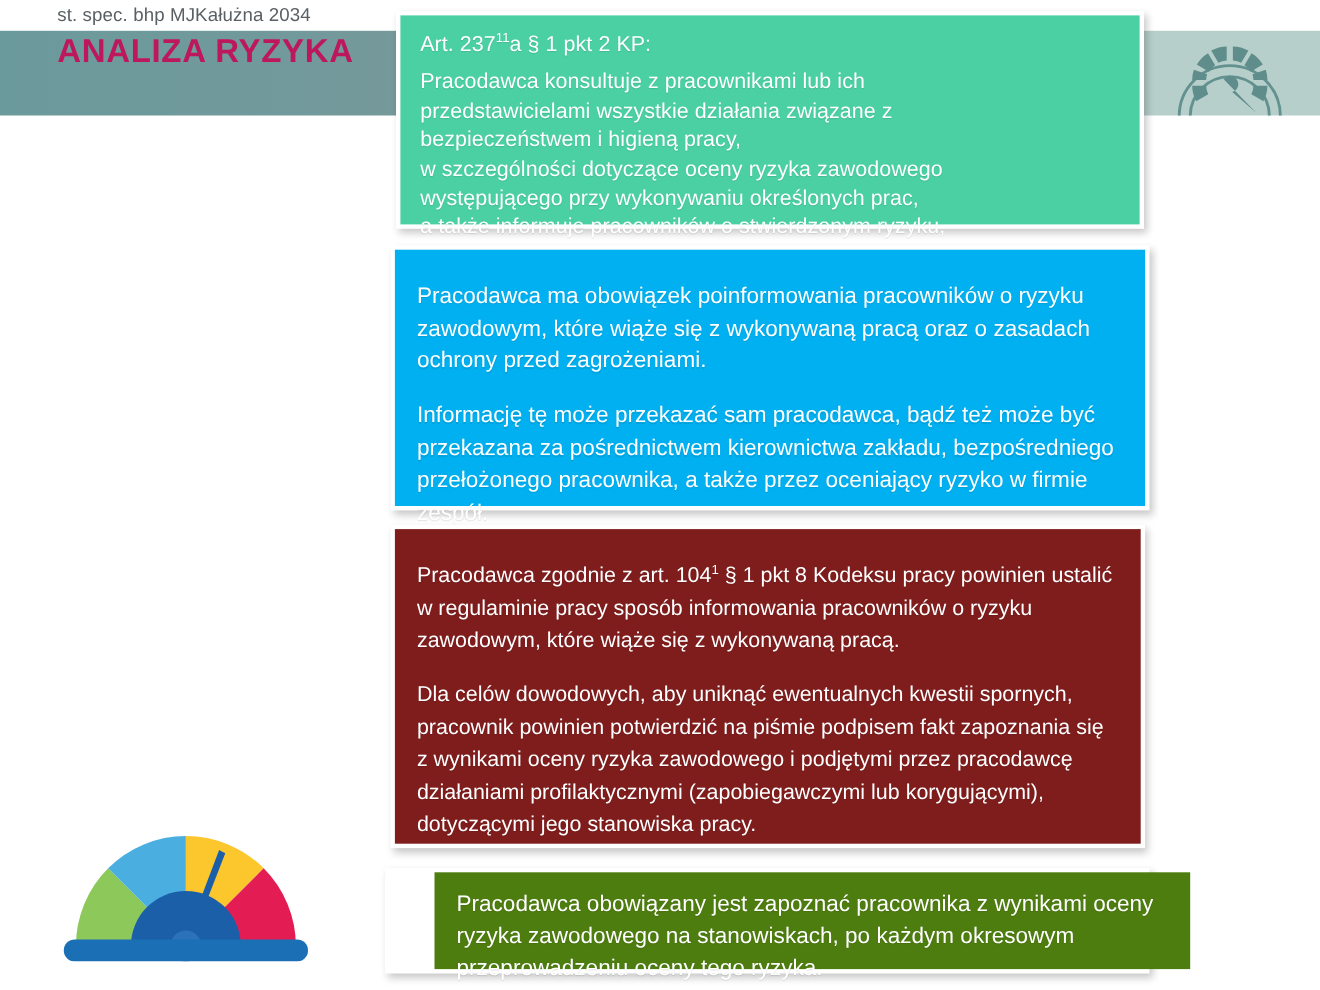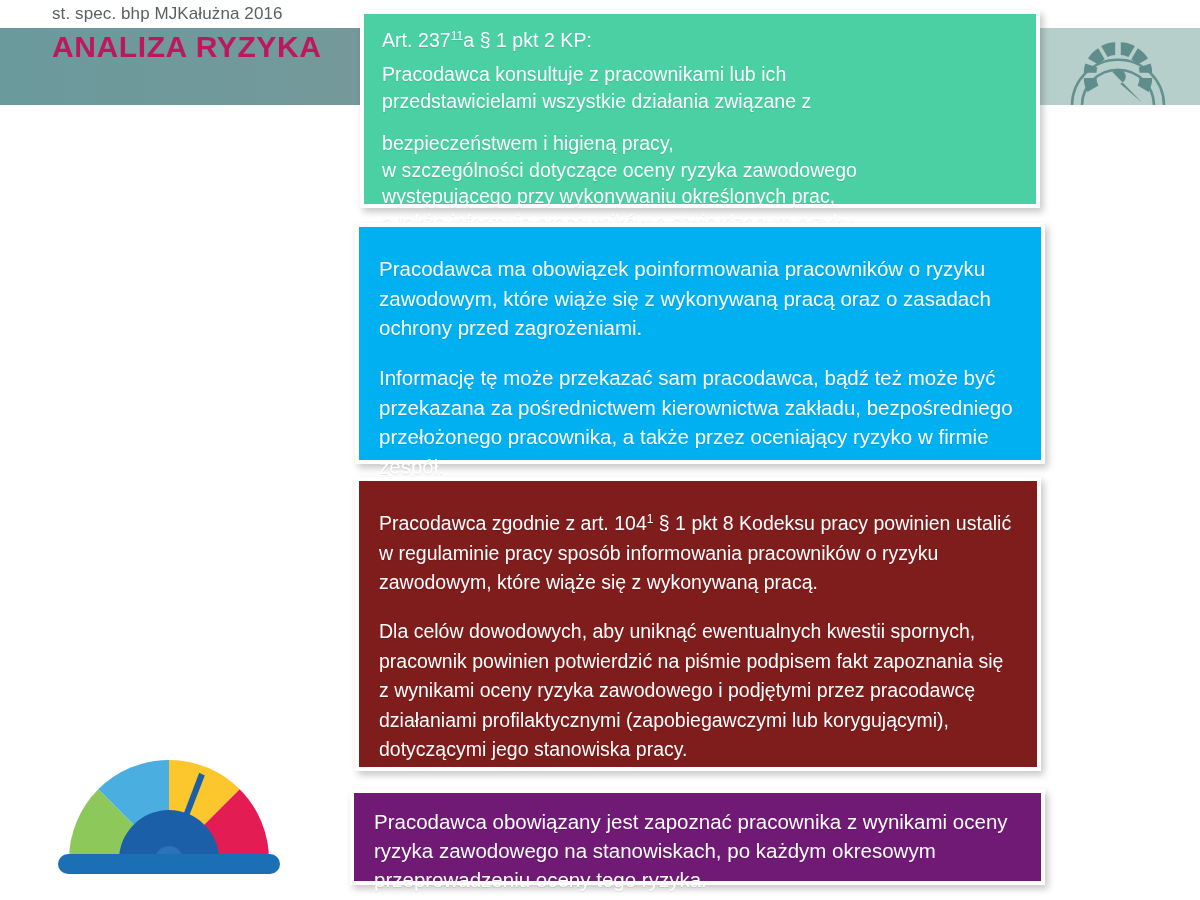--- a/index.html
+++ b/index.html
@@ -114,39 +114,39 @@
   #card-orange p {
     font-size: 19.5px;
     line-height: 29.5px;
   }
   #card-orange sup { font-size: 12px; vertical-align: super; line-height: 0; }
 
   
   #card-red {
     left: 350px; top: 789px; width: 695px; height: 96px;
   }
-  #card-red .card-inner { background: #701a75; padding: 14px 20px 12px 20px; }
+  #card-red .card-inner { background: #4d7c0f; padding: 14px 20px 12px 20px; margin-left: 41px; }
   #card-red p {
     font-size: 20.5px;
     line-height: 29px;
   }
 
   
   .gauge {
     position: absolute;
     left: 52px;
     top: 756px;
     width: 235px;
     height: 118px;
   }
 </style>
 </head>
 <body>
 
-<div class="byline">st. spec. bhp MJKałużna 2016</div>
+<div class="byline">st. spec. bhp MJKałużna 2034</div>
 
 <div class="header-band"></div>
 <div class="header-title">ANALIZA RYZYKA</div>
 
 <div class="logo-plate">
   <span>
     <svg width="112" height="86" viewBox="0 0 112 86" aria-hidden="true">
       <g fill="none" stroke="#63918f" stroke-width="2.6">
         <path d="M10 80 A46 46 0 1 1 102 80"></path>
         <path d="M20 80 A36 36 0 1 1 92 80"></path>
@@ -164,21 +164,21 @@
       <path d="M50.4 46.4 a7.4 7.4 0 1 1 7.8 11.6 l22.4 19.3 z" fill="#5f8d8b"></path>
     </svg>
   </span>
 </div>
 
 <div class="card" id="card-green">
   <div class="card-inner">
     <p><span>Art. 237</span><sup>11</sup><span>a § 1 pkt 2 KP:</span></p>
     <p style="margin-top:8px">Pracodawca konsultuje z pracownikami lub ich</p>
     <p style="margin-top:0">przedstawicielami wszystkie działania związane z</p>
-    <p style="margin-top:16px">bezpieczeństwem i higieną pracy,</p>
+    <p style="margin-top:0">bezpieczeństwem i higieną pracy,</p>
     <p style="margin-top:0">w szczególności dotyczące oceny ryzyka zawodowego</p>
     <p style="margin-top:0">występującego przy wykonywaniu określonych prac,</p>
     <p style="margin-top:0">a także informuje pracowników o stwierdzonym ryzyku,</p>
   </div>
 </div>
 
 <div class="card" id="card-blue">
   <div class="card-inner">
     <p>Pracodawca ma obowiązek poinformowania pracowników o ryzyku zawodowym, które wiąże się z wykonywaną pracą oraz o zasadach ochrony przed zagrożeniami.</p>
     <p>Informację tę może przekazać sam pracodawca, bądź też może być przekazana za pośrednictwem kierownictwa zakładu, bezpośredniego przełożonego pracownika, a także przez oceniający ryzyko w firmie zespół.</p>

